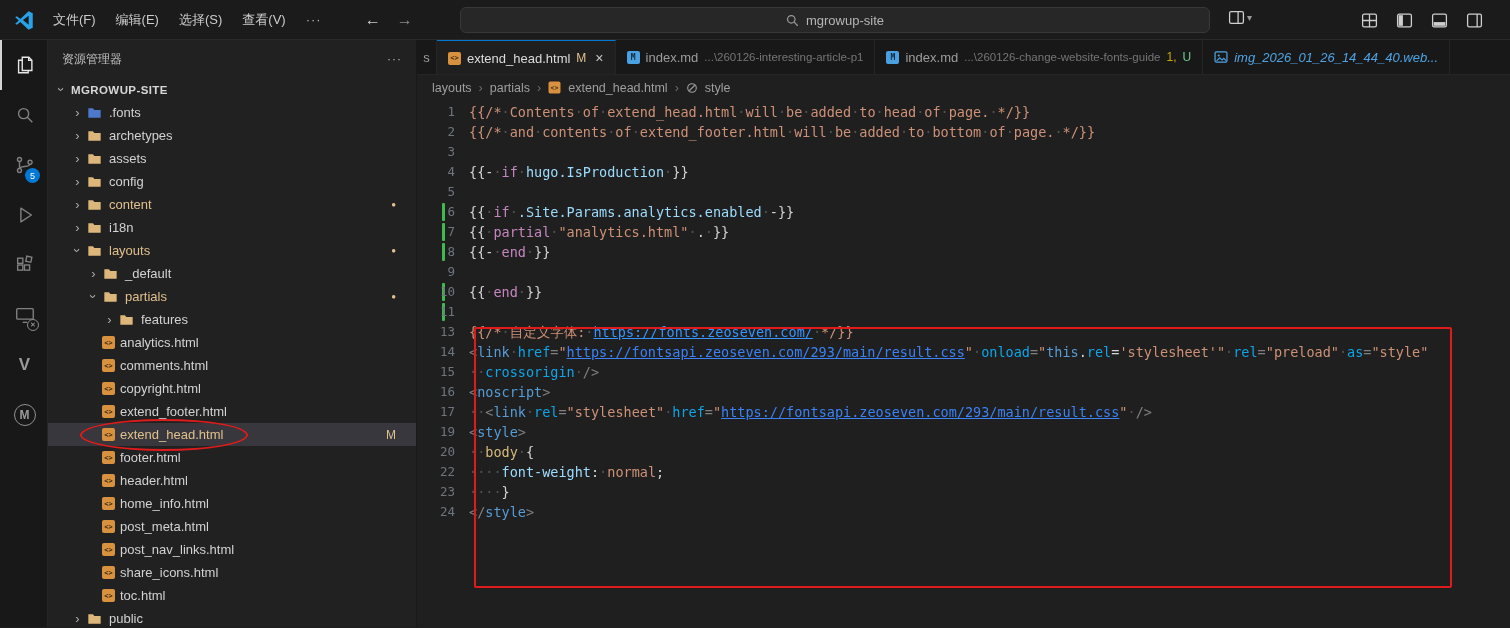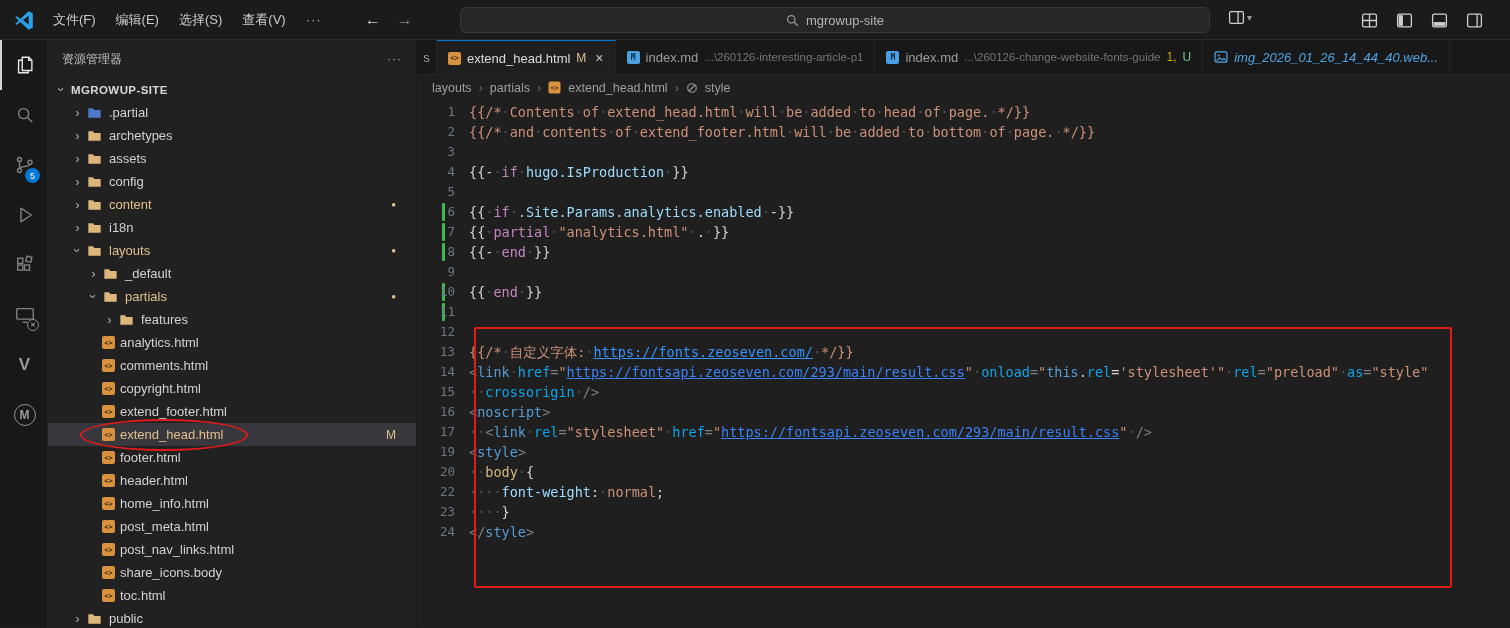--- a/index.html
+++ b/index.html
@@ -240,21 +240,21 @@
     <span class="label">MGROWUP-SITE</span>
 
   </div>
           <div class="trow" style="padding-left: 22px;">
     <span class="chev">›</span>
     <span class="ticon">
               <svg viewBox="0 0 16 14" width="15" height="12">
                 <path d="M.8 1.5h5.4l1.6 2h7.4v9H.8z" fill="#4d78cc"></path>
               </svg>
             </span>
-    <span class="label">.partial</span>
+    <span class="label">.fonts</span>
 
   </div>
           <div class="trow" style="padding-left: 22px;">
     <span class="chev">›</span>
     <span class="ticon">
               <svg viewBox="0 0 16 14" width="15" height="12">
                 <path d="M.8 1.5h5.4l1.6 2h7.4v9H.8z" fill="#dcb67a"></path>
               </svg>
             </span>
     <span class="label">archetypes</span>
@@ -396,21 +396,21 @@
   </div>
           <div class="trow" style="padding-left: 54px;">
 
     <span class="ticon ficon">&lt;&gt;</span>
     <span class="label">post_nav_links.html</span>
 
   </div>
           <div class="trow" style="padding-left: 54px;">
 
     <span class="ticon ficon">&lt;&gt;</span>
-    <span class="label">share_icons.body</span>
+    <span class="label">share_icons.html</span>
 
   </div>
           <div class="trow" style="padding-left: 54px;">
 
     <span class="ticon ficon">&lt;&gt;</span>
     <span class="label">toc.html</span>
 
   </div>
           <div class="trow" style="padding-left: 22px;">
     <span class="chev">›</span>
@@ -518,24 +518,20 @@
   </div>
           <div class="code-line">
     <span class="gutter"><span class="changebar"></span><span class="lnum">10</span></span>
     <span class="lcontent"><span class="tk-punct">{{<span class="ws">·</span></span><span class="tk-kw">end</span><span class="tk-punct"><span class="ws">·</span>}}</span></span>
   </div>
           <div class="code-line">
     <span class="gutter"><span class="changebar"></span><span class="lnum">11</span></span>
     <span class="lcontent"></span>
   </div>
           <div class="code-line">
-    <span class="gutter"><span class="lnum">12</span></span>
-    <span class="lcontent"></span>
-  </div>
-          <div class="code-line">
     <span class="gutter"><span class="lnum">13</span></span>
     <span class="lcontent"><span class="tk-cmt">{{/*<span class="ws">·</span>自定义字体:<span class="ws">·</span></span><span class="tk-lnk">https://fonts.zeoseven.com/</span><span class="tk-cmt"><span class="ws">·</span>*/}}</span></span>
   </div>
           <div class="code-line">
     <span class="gutter"><span class="lnum">14</span></span>
     <span class="lcontent"><span class="tk-brk">&lt;</span><span class="tk-tag">link</span><span class="tk-brk"><span class="ws">·</span></span><span class="tk-attr">href</span><span class="tk-brk">=</span><span class="tk-str">"</span><span class="tk-strlnk">https://fontsapi.zeoseven.com/293/main/result.css</span><span class="tk-str">"</span><span class="tk-brk"><span class="ws">·</span></span><span class="tk-attr">onload</span><span class="tk-brk">=</span><span class="tk-str">"</span><span class="tk-tag">this</span><span class="tk-punct">.</span><span class="tk-attr">rel</span><span class="tk-punct">=</span><span class="tk-str">'stylesheet'</span><span class="tk-str">"</span><span class="tk-brk"><span class="ws">·</span></span><span class="tk-attr">rel</span><span class="tk-brk">=</span><span class="tk-str">"preload"</span><span class="tk-brk"><span class="ws">·</span></span><span class="tk-attr">as</span><span class="tk-brk">=</span><span class="tk-str">"style"</span></span>
   </div>
           <div class="code-line">
     <span class="gutter"><span class="lnum">15</span></span>
     <span class="lcontent"><span class="tk-brk"><span class="ws">·</span><span class="ws">·</span></span><span class="tk-attr">crossorigin</span><span class="tk-brk"><span class="ws">·</span></span><span class="tk-brk">/&gt;</span></span>

